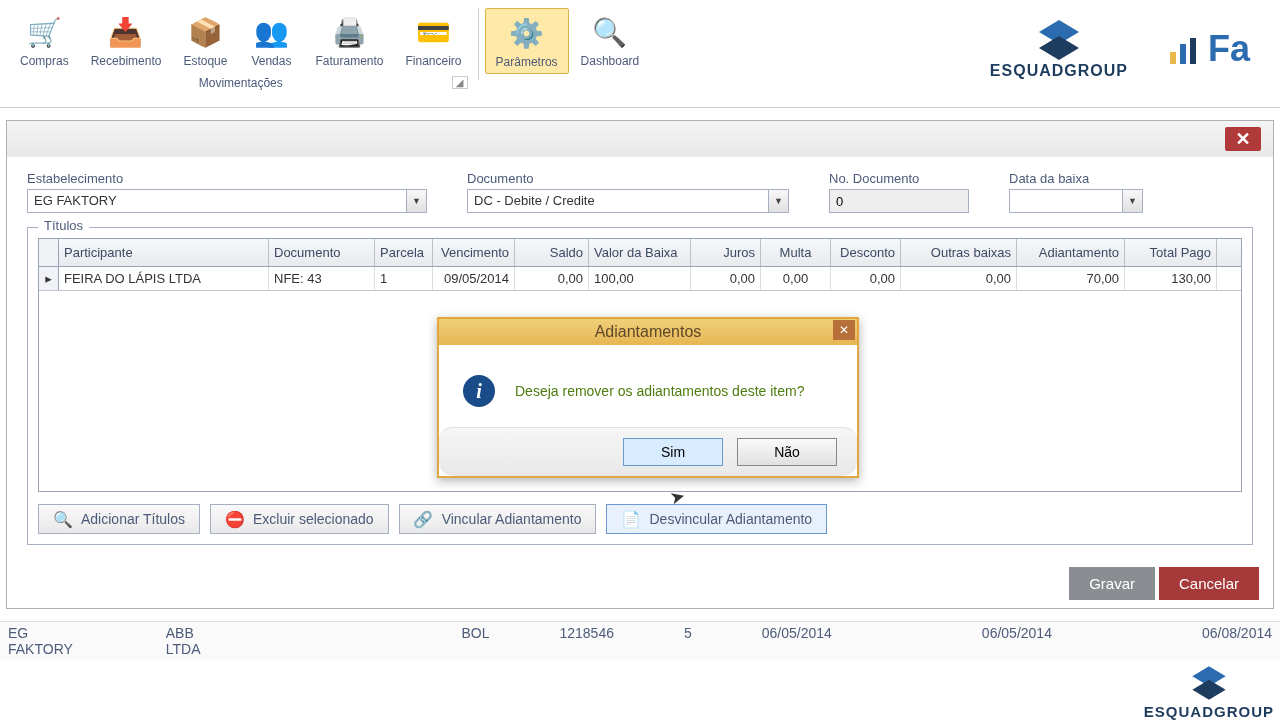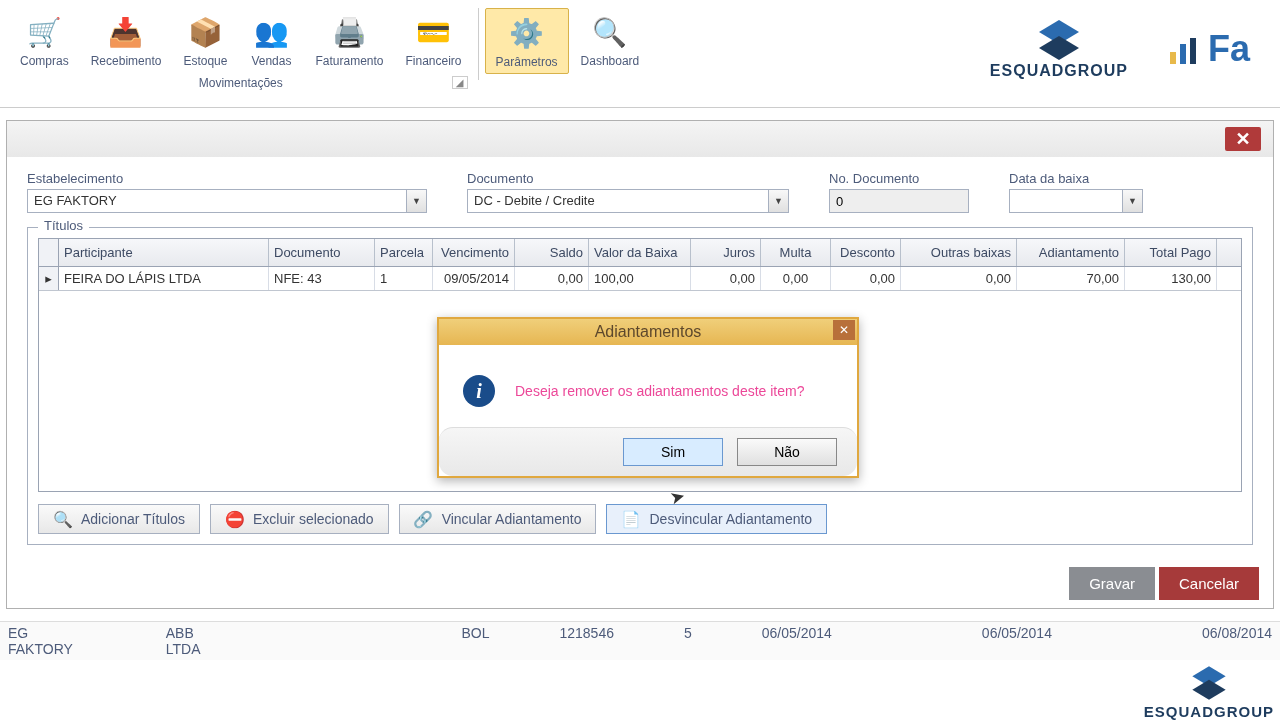--- a/index.html
+++ b/index.html
@@ -273,20 +273,20 @@
   <span>ESQUADGROUP</span>
 </div>
 
 <div class="dialog">
   <div class="dialog-title">
     <span>Adiantamentos</span>
     <div class="dialog-close">✕</div>
   </div>
   <div class="dialog-body">
     <div class="info-icon">i</div>
-    <div style="font-size:14px;color:#ec4899">Deseja remover os adiantamentos deste item?</div>
+    <div style="font-size:14px;color:#4d7c0f">Deseja remover os adiantamentos deste item?</div>
   </div>
   <div class="dialog-footer">
     <button class="dlg-btn focus">Sim</button>
     <button class="dlg-btn">Não</button>
   </div>
 </div>
 <div class="cursor">➤</div>
 
 </body></html>

